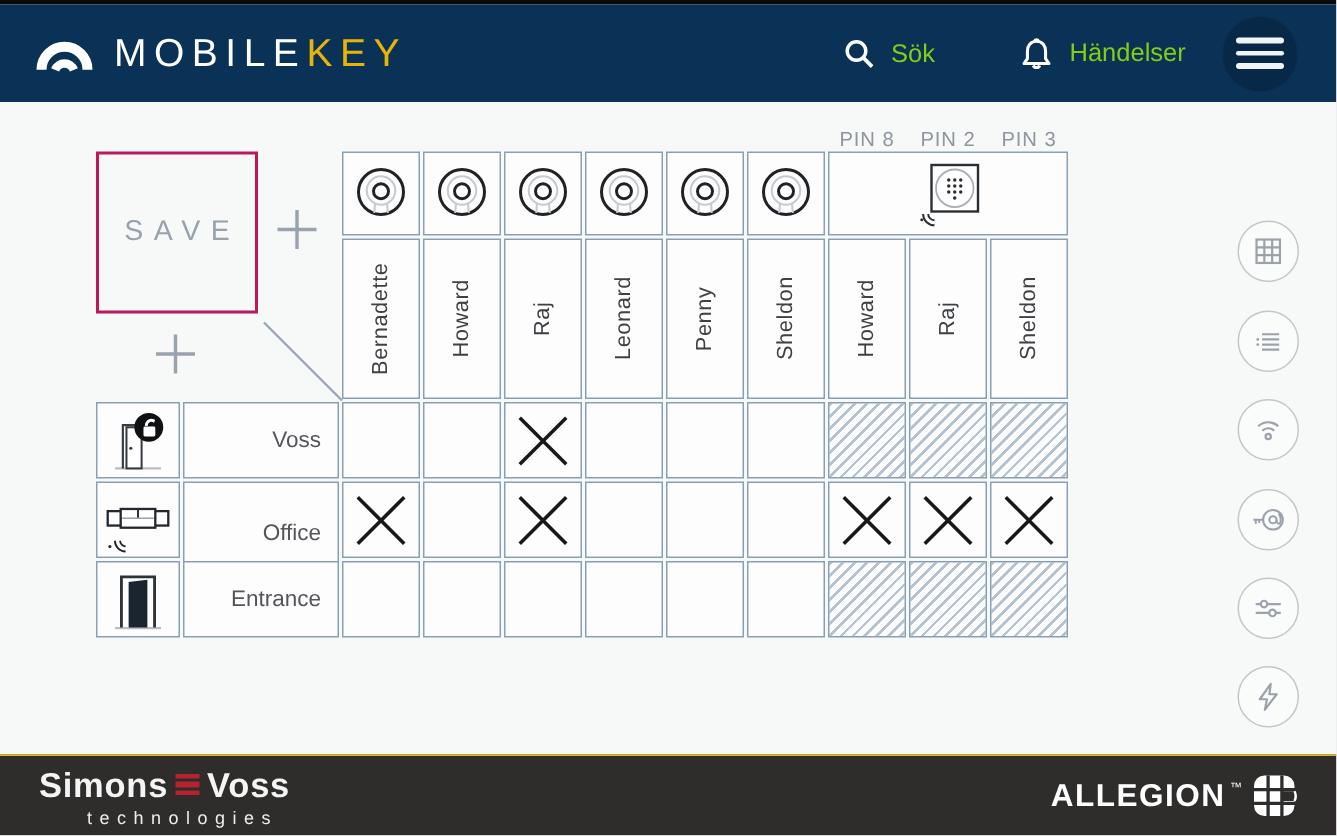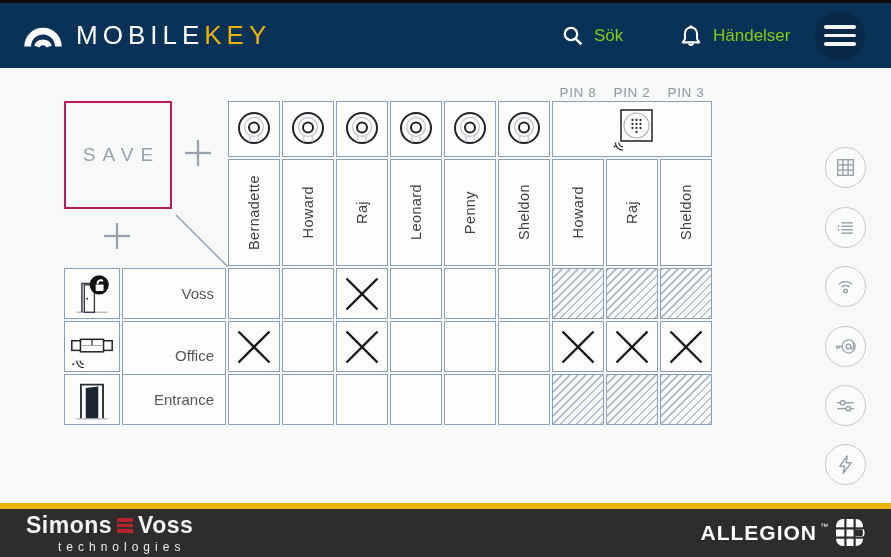--- a/index.html
+++ b/index.html
@@ -43,21 +43,21 @@
   .plus { position:absolute; cursor:pointer; }
   #connector { position:absolute; left:170px; top:210px; pointer-events:none; }
 
   
   .fab { position:absolute; left:825px; width:41px; height:41px; border-radius:50%;
     box-sizing:border-box; border:1px solid #c3c7cb; background:#fafbfb;
     display:flex; align-items:center; justify-content:center; cursor:pointer; }
 
   
   #footer { position:absolute; left:0; top:503px; width:891px; height:54px;
-    background:#2e2d2c; border-top:6px solid #eab308; box-sizing:border-box;
+    background:#2e2d2c; border-top:1px solid #eab308; box-sizing:border-box;
     display:flex; align-items:center; justify-content:space-between; padding:0 26px; }
   #sv-logo { display:flex; flex-direction:column; }
   .sv-row { display:flex; align-items:center; gap:3px; }
   .sv-word { color:#f4f4f4; font-size:23px; font-weight:700; letter-spacing:0.5px; }
   .sv-bars { display:flex; flex-direction:column; gap:2px; margin:0 2px; }
   .sv-bars div { width:16px; height:3.6px; background:#b6232e; }
   .sv-sub { color:#eeeeee; font-size:12px; letter-spacing:5px; margin-top:1px; padding-left:32px; }
   #allegion-logo { display:flex; align-items:center; gap:7px; }
   .alg-word { color:#ffffff; font-size:21px; font-weight:700; letter-spacing:1px; }
   .alg-tm { color:#ffffff; font-size:8px; align-self:flex-start; margin:4px 0 0 -4px; }

